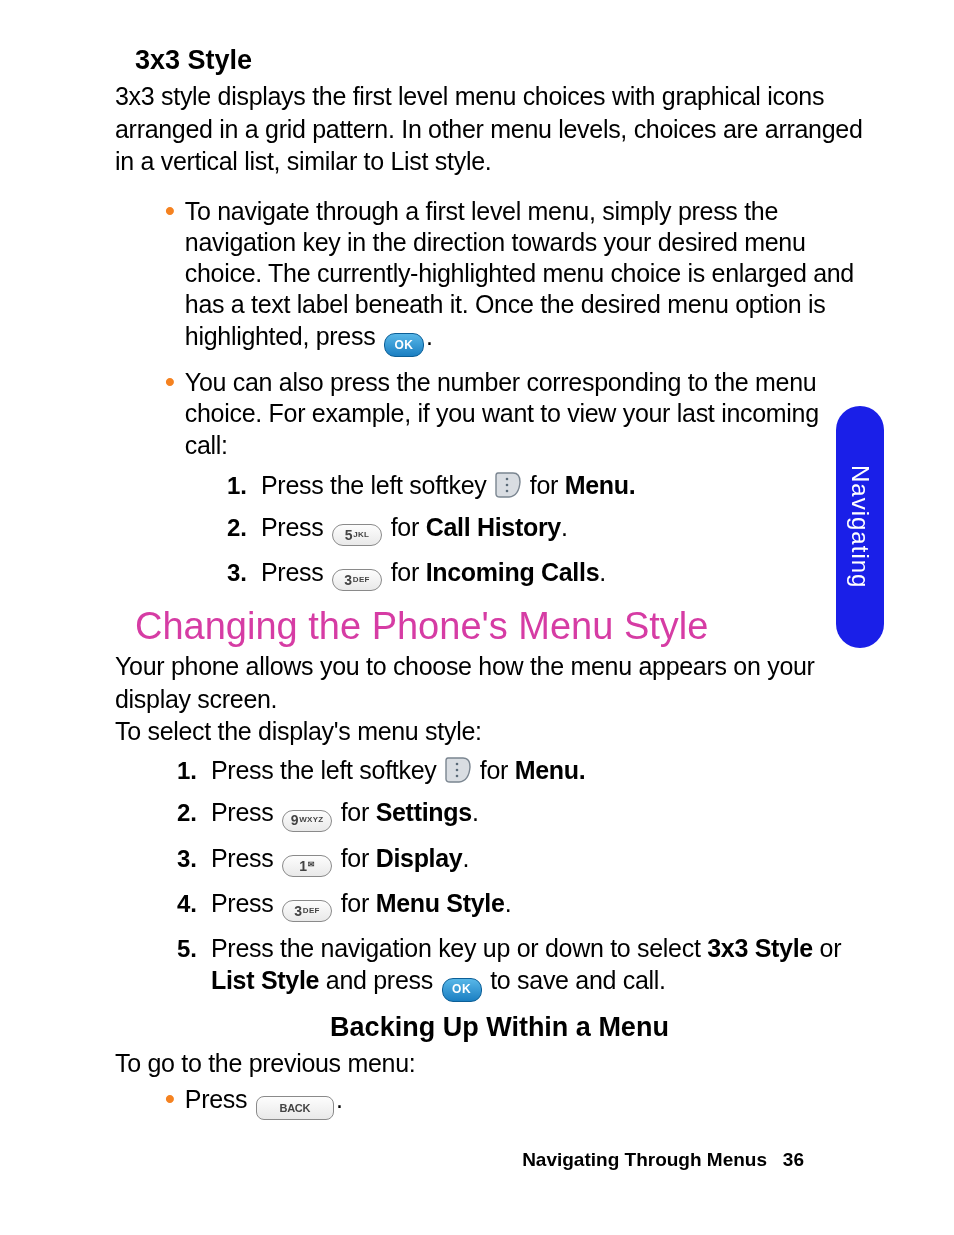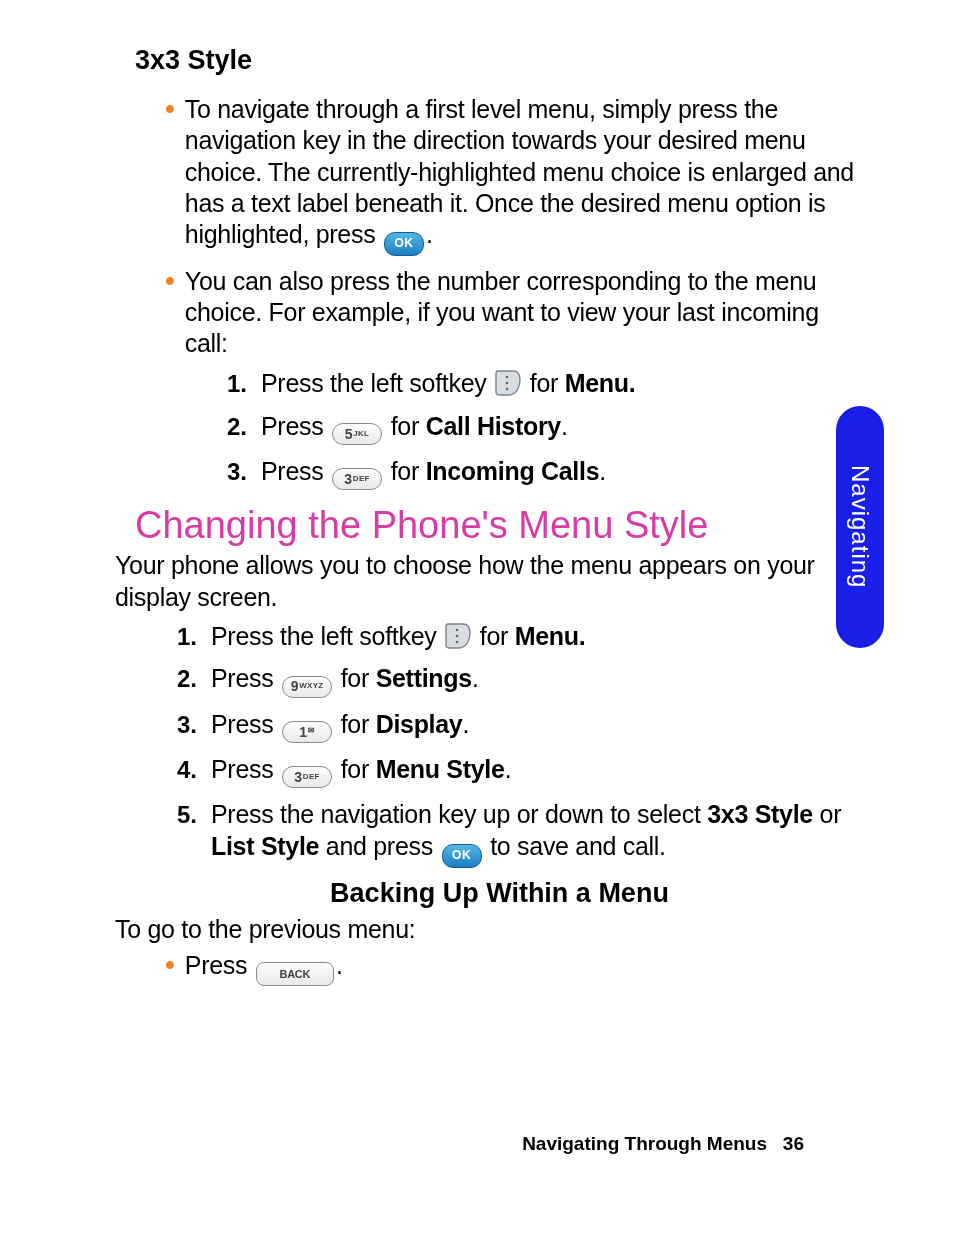--- a/index.html
+++ b/index.html
@@ -75,21 +75,21 @@
     flex: 0 0 auto;
   }
   .step-text {
     font-size: 25px;
     line-height: 1.3;
     letter-spacing: -0.3px;
   }
   b { font-weight: 700; }
   .footer {
     position: absolute;
-    bottom: 80px;
+    bottom: 64px;
     right: 140px;
     font-family: "Arial Narrow", Arial, sans-serif;
     font-weight: 700;
     font-size: 19px;
   }
   .side-tab {
     position: absolute;
     top: 406px;
     right: 60px;
     background: #1a1fe8;
@@ -146,20 +146,21 @@
     width: 26px; height: 26px;
   }
   .softkey svg { width: 26px; height: 26px; }
 </style>
 </head>
 <body>
 
 <div class="page">
 
   <div class="h3">3x3 Style</div>
+  <p class="body">3x3 style displays the first level menu choices with graphical icons arranged in a grid pattern. In other menu levels, choices are arranged in a vertical list, similar to List style.</p>
 
   <div class="bullet-block" style="margin-top:18px;">
     <div class="bullet-row">
       <span class="bullet-dot">•</span>
       <span class="bullet-text">
         <span>To navigate through a first level menu, simply press the navigation key in the direction towards your desired menu choice. The currently-highlighted menu choice is enlarged and has a text label beneath it. Once the desired menu option is highlighted, press </span>
         <span class="icon ok-pill">OK</span><span>.</span>
       </span>
     </div>
 
@@ -204,20 +205,21 @@
               <span class="sm">DEF</span>
             </span>
           <span> for </span><b>Incoming Calls</b><span>.</span>
         </span>
       </div>
     </div>
   </div>
 
   <div class="h2-pink">Changing the Phone's Menu Style</div>
   <p class="body" style="margin-bottom:0;">Your phone allows you to choose how the menu appears on your display screen.</p>
+  <p class="body">To select the display's menu style:</p>
 
   <div class="step-block" style="margin-left:62px;">
     <div class="step-row">
       <span class="step-num">1.</span>
       <span class="step-text">
         <span>Press the left softkey </span>
         <span class="icon softkey">
           <svg viewBox="0 0 26 26">
               <path d="M3 1 Q1 1 1 4 L1 22 Q1 25 5 25 L14 25 Q24 24 25 10 Q25 1 18 1 Z" fill="#d9dde2" stroke="#7a8590" stroke-width="1.4"></path>
               <circle cx="12" cy="7" r="1.3" fill="#5a6a77"></circle>

